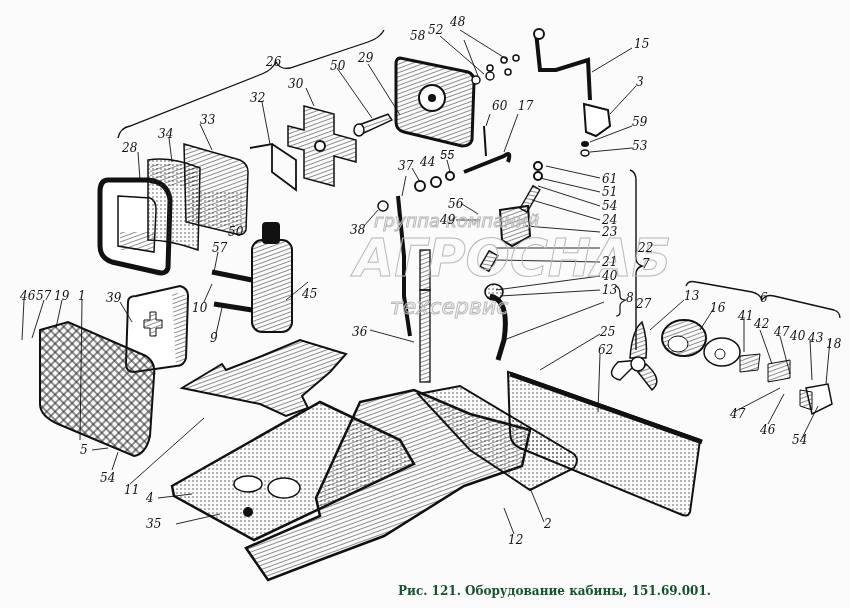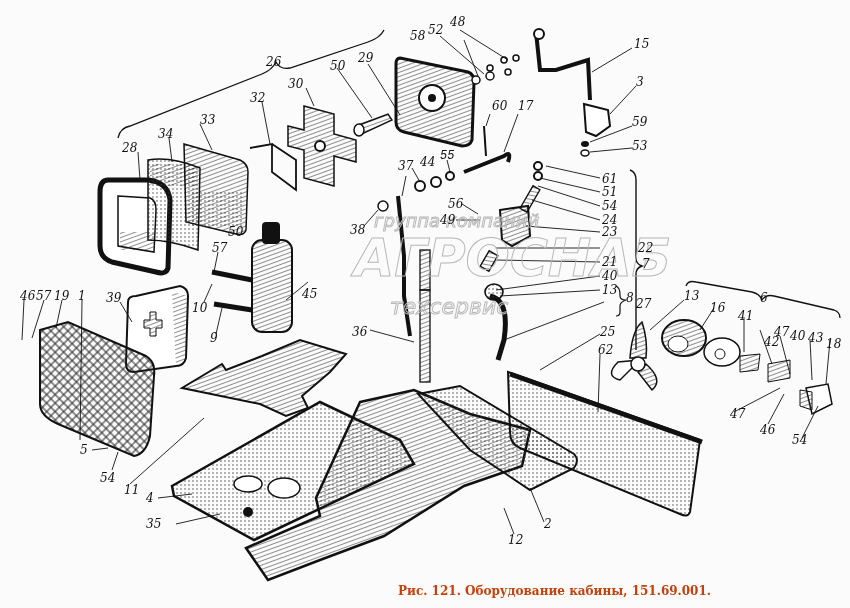--- a/index.html
+++ b/index.html
@@ -1,19 +1,19 @@
 <!DOCTYPE html>
 <html><head>
 <meta charset="utf-8">
 <style>
   html,body{margin:0;padding:0;background:#fbfbfb;}
   body{width:850px;height:608px;position:relative;overflow:hidden;font-family:"DejaVu Serif",serif;}
   #canvas{position:absolute;left:0;top:0;width:850px;height:608px;}
   .lbl{position:absolute;font-family:"DejaVu Serif",serif;font-style:italic;font-size:12px;color:#111;line-height:1;white-space:nowrap;}
-  .caption{position:absolute;left:398px;top:584px;font-family:"DejaVu Serif",serif;font-weight:bold;font-size:12px;color:#c2410c;white-space:nowrap;}
+  .caption{position:absolute;left:398px;top:584px;font-family:"DejaVu Serif",serif;font-weight:bold;font-size:12px;color:#14532d;white-space:nowrap;}
   .wm{position:absolute;font-family:"DejaVu Sans",sans-serif;font-style:italic;color:transparent;-webkit-text-stroke:1px #b8b8b8;white-space:nowrap;}
 </style>
 </head>
 <body>
 
 <svg id="canvas" viewBox="0 0 850 608" xmlns="http://www.w3.org/2000/svg">
   <defs>
     <pattern id="hatch" width="4" height="4" patternUnits="userSpaceOnUse" patternTransform="rotate(-20)">
       <line x1="0" y1="0" x2="4" y2="0" stroke="#222" stroke-width="1"></line>
     </pattern>
@@ -266,21 +266,21 @@
 <div class="lbl" style="left:146px;top:492px;">4</div>
 <div class="lbl" style="left:146px;top:518px;">35</div>
 <div class="lbl" style="left:508px;top:534px;">12</div>
 <div class="lbl" style="left:544px;top:518px;">2</div>
 <div class="lbl" style="left:600px;top:326px;">25</div>
 <div class="lbl" style="left:598px;top:344px;">62</div>
 <div class="lbl" style="left:760px;top:292px;">6</div>
 <div class="lbl" style="left:684px;top:290px;">13</div>
 <div class="lbl" style="left:710px;top:302px;">16</div>
 <div class="lbl" style="left:738px;top:310px;">41</div>
-<div class="lbl" style="left:754px;top:336px;margin-left:10px;">42</div>
+<div class="lbl" style="left:754px;top:318px;">42</div>
 <div class="lbl" style="left:774px;top:326px;">47</div>
 <div class="lbl" style="left:790px;top:330px;">40</div>
 <div class="lbl" style="left:808px;top:332px;">43</div>
 <div class="lbl" style="left:826px;top:338px;">18</div>
 <div class="lbl" style="left:730px;top:408px;">47</div>
 <div class="lbl" style="left:760px;top:424px;">46</div>
 <div class="lbl" style="left:792px;top:434px;">54</div>
 
 <div class="caption">Рис. 121. Оборудование кабины, 151.69.001.</div>
 

